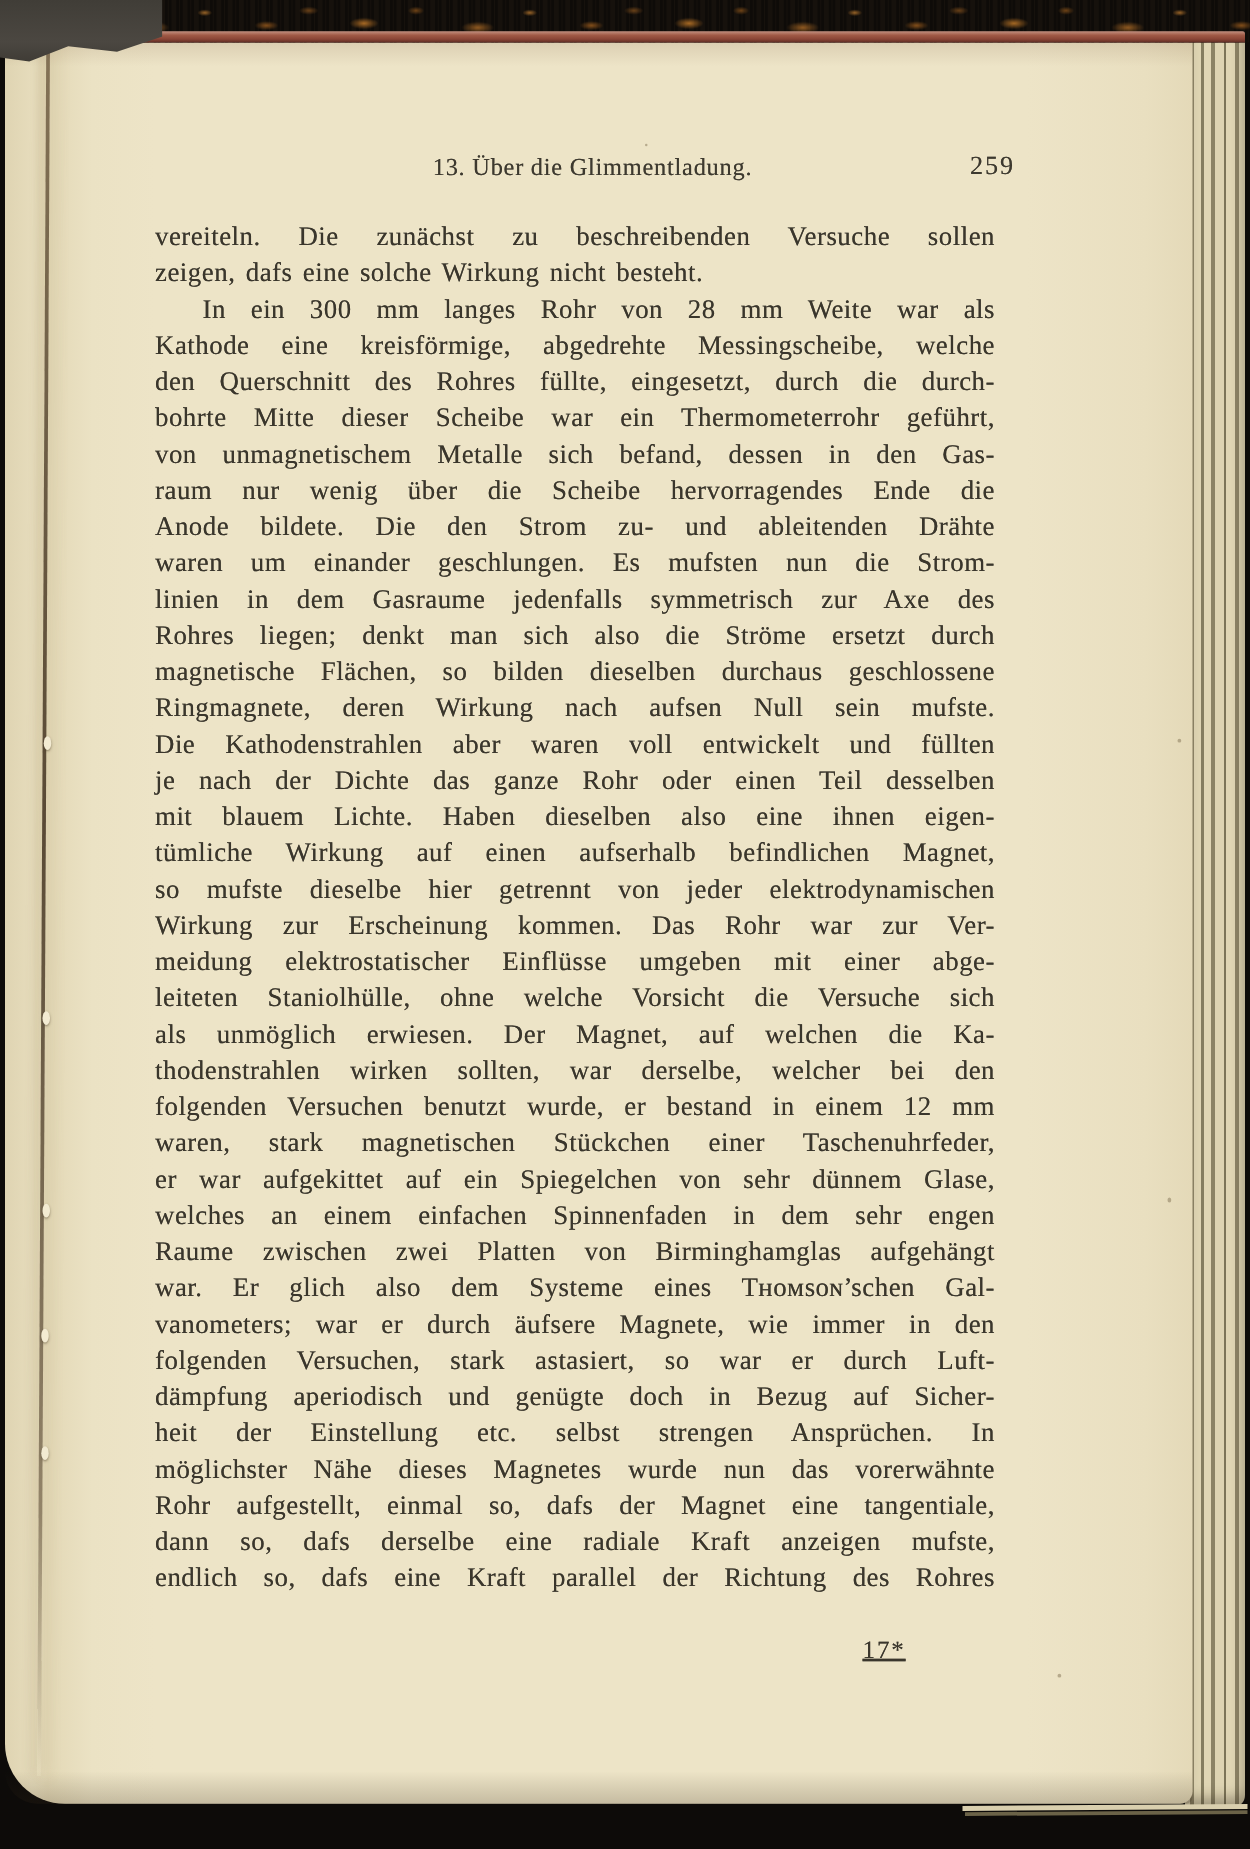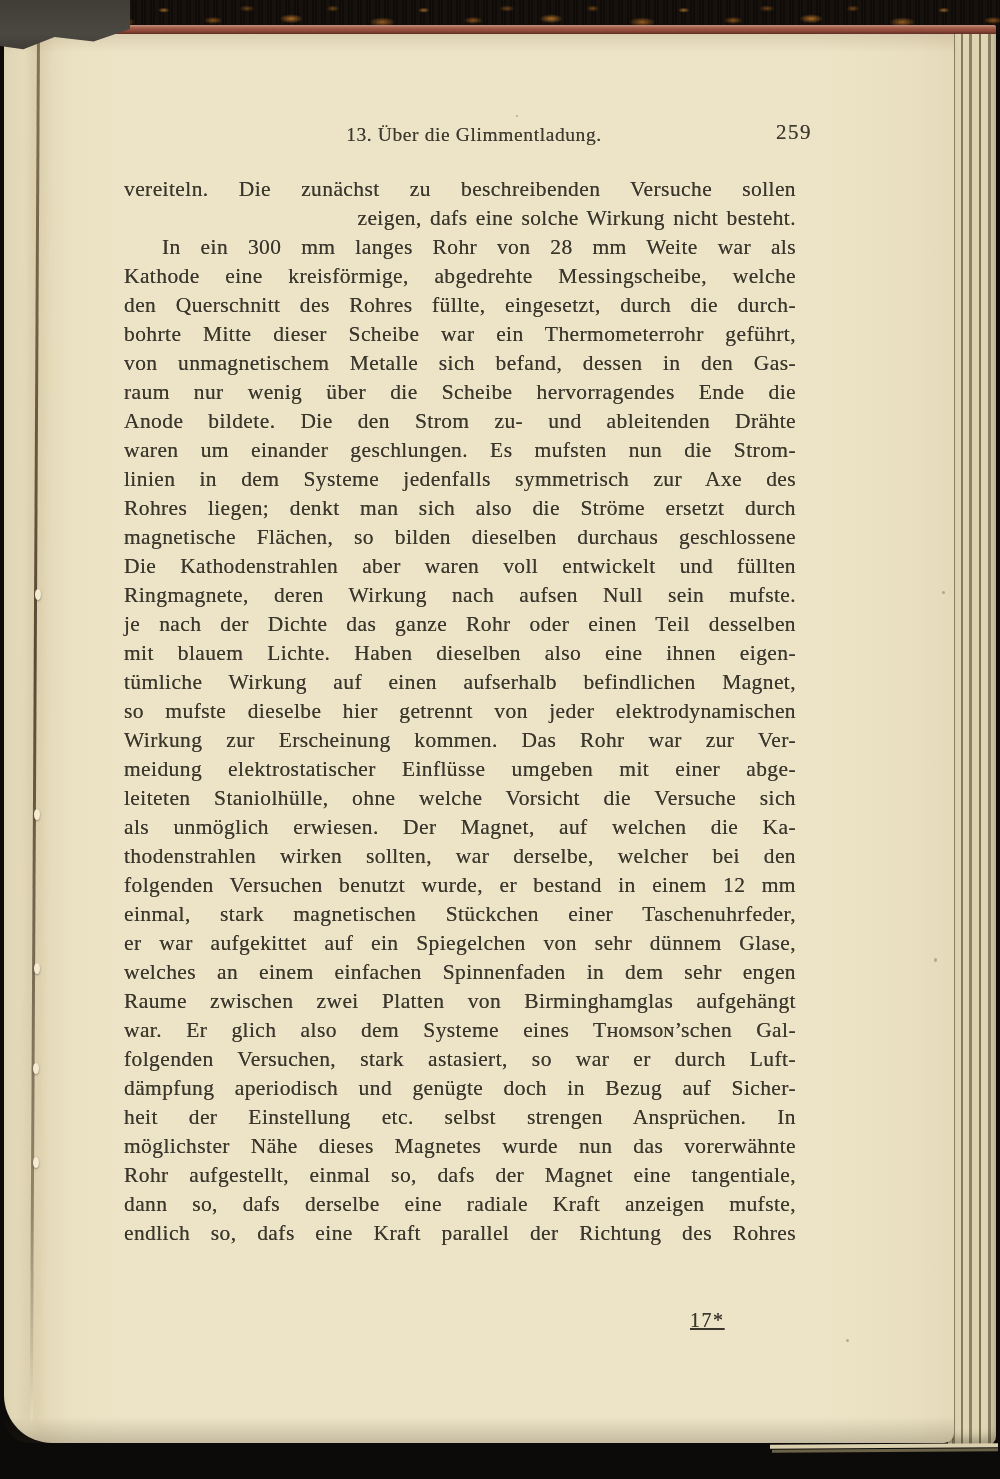--- a/index.html
+++ b/index.html
@@ -112,21 +112,21 @@
   .pagenum{
     position:absolute;right:0;top:-4px;font-size:21px;letter-spacing:1.5px;
     text-shadow:0 0 .5px rgba(60,55,45,.7);
   }
   .textblock{
     position:absolute;left:120px;top:144px;width:672px;
     color:#3a362c;font-size:21.5px;line-height:29px;
     letter-spacing:.4px;word-spacing:2.5px;
     text-shadow:0 0 .5px rgba(58,54,44,.75);
   }
-  .line{height:29px;text-align:right;}
+  .line{height:29px;text-align:left;}
   .line.j{text-align:justify;text-align-last:justify;}
   .line.ind{text-indent:38px;}
   .sig{
     position:absolute;left:686px;top:1278px;
     font-size:20px;letter-spacing:1.5px;color:#3a362c;
     text-shadow:0 0 .5px rgba(58,54,44,.75);
     text-decoration:underline;
   }
 </style>
 </head>
@@ -164,40 +164,41 @@
         <div class="line j">vereiteln.  Die zunächst zu beschreibenden Versuche sollen</div>
         <div class="line">zeigen, dafs eine solche Wirkung nicht besteht.</div>
         <div class="line j ind">In ein 300 mm langes Rohr von 28 mm Weite war als</div>
         <div class="line j">Kathode eine kreisförmige, abgedrehte Messingscheibe, welche</div>
         <div class="line j">den Querschnitt des Rohres füllte, eingesetzt, durch die durch-</div>
         <div class="line j">bohrte Mitte dieser Scheibe war ein Thermometerrohr geführt,</div>
         <div class="line j">von unmagnetischem Metalle sich befand, dessen in den Gas-</div>
         <div class="line j">raum nur wenig über die Scheibe hervorragendes Ende die</div>
         <div class="line j">Anode bildete.  Die den Strom zu- und ableitenden Drähte</div>
         <div class="line j">waren um einander geschlungen.  Es mufsten nun die Strom-</div>
-        <div class="line j">linien in dem Systeme jedenfalls symmetrisch zur Axe des</div>
+        <div class="line j">linien in dem Gasraume jedenfalls symmetrisch zur Axe des</div>
         <div class="line j">Rohres liegen; denkt man sich also die Ströme ersetzt durch</div>
         <div class="line j">magnetische Flächen, so bilden dieselben durchaus geschlossene</div>
+        <div class="line j">Ringmagnete, deren Wirkung nach aufsen Null sein mufste.</div>
         <div class="line j">Die Kathodenstrahlen aber waren voll entwickelt und füllten</div>
-        <div class="line j">Ringmagnete, deren Wirkung nach aufsen Null sein mufste.</div>
         <div class="line j">je nach der Dichte das ganze Rohr oder einen Teil desselben</div>
         <div class="line j">mit blauem Lichte.  Haben dieselben also eine ihnen eigen-</div>
         <div class="line j">tümliche Wirkung auf einen aufserhalb befindlichen Magnet,</div>
         <div class="line j">so mufste dieselbe hier getrennt von jeder elektrodynamischen</div>
         <div class="line j">Wirkung zur Erscheinung kommen.  Das Rohr war zur Ver-</div>
         <div class="line j">meidung elektrostatischer Einflüsse umgeben mit einer abge-</div>
         <div class="line j">leiteten Staniolhülle, ohne welche Vorsicht die Versuche sich</div>
         <div class="line j">als unmöglich erwiesen.  Der Magnet, auf welchen die Ka-</div>
         <div class="line j">thodenstrahlen wirken sollten, war derselbe, welcher bei den</div>
         <div class="line j">folgenden Versuchen benutzt wurde, er bestand in einem 12 mm</div>
-        <div class="line j">einmal, stark magnetischen Stückchen einer Taschenuhrfeder,</div>
+        <div class="line j">waren, stark magnetischen Stückchen einer Taschenuhrfeder,</div>
         <div class="line j">er war aufgekittet auf ein Spiegelchen von sehr dünnem Glase,</div>
         <div class="line j">welches an einem einfachen Spinnenfaden in dem sehr engen</div>
         <div class="line j">Raume zwischen zwei Platten von Birminghamglas aufgehängt</div>
         <div class="line j">war.  Er glich also dem Systeme eines Tʜᴏᴍsᴏɴ’schen Gal-</div>
+        <div class="line j">vanometers; war er durch äufsere Magnete, wie immer in den</div>
         <div class="line j">folgenden Versuchen, stark astasiert, so war er durch Luft-</div>
         <div class="line j">dämpfung aperiodisch und genügte doch in Bezug auf Sicher-</div>
         <div class="line j">heit der Einstellung etc. selbst strengen Ansprüchen.   In</div>
         <div class="line j">möglichster Nähe dieses Magnetes wurde nun das vorerwähnte</div>
         <div class="line j">Rohr aufgestellt, einmal so, dafs der Magnet eine tangentiale,</div>
         <div class="line j">dann so, dafs derselbe eine radiale Kraft anzeigen mufste,</div>
         <div class="line j">endlich so, dafs eine Kraft parallel der Richtung des Rohres</div>
       </div>
 
     <div class="sig">17*</div>

